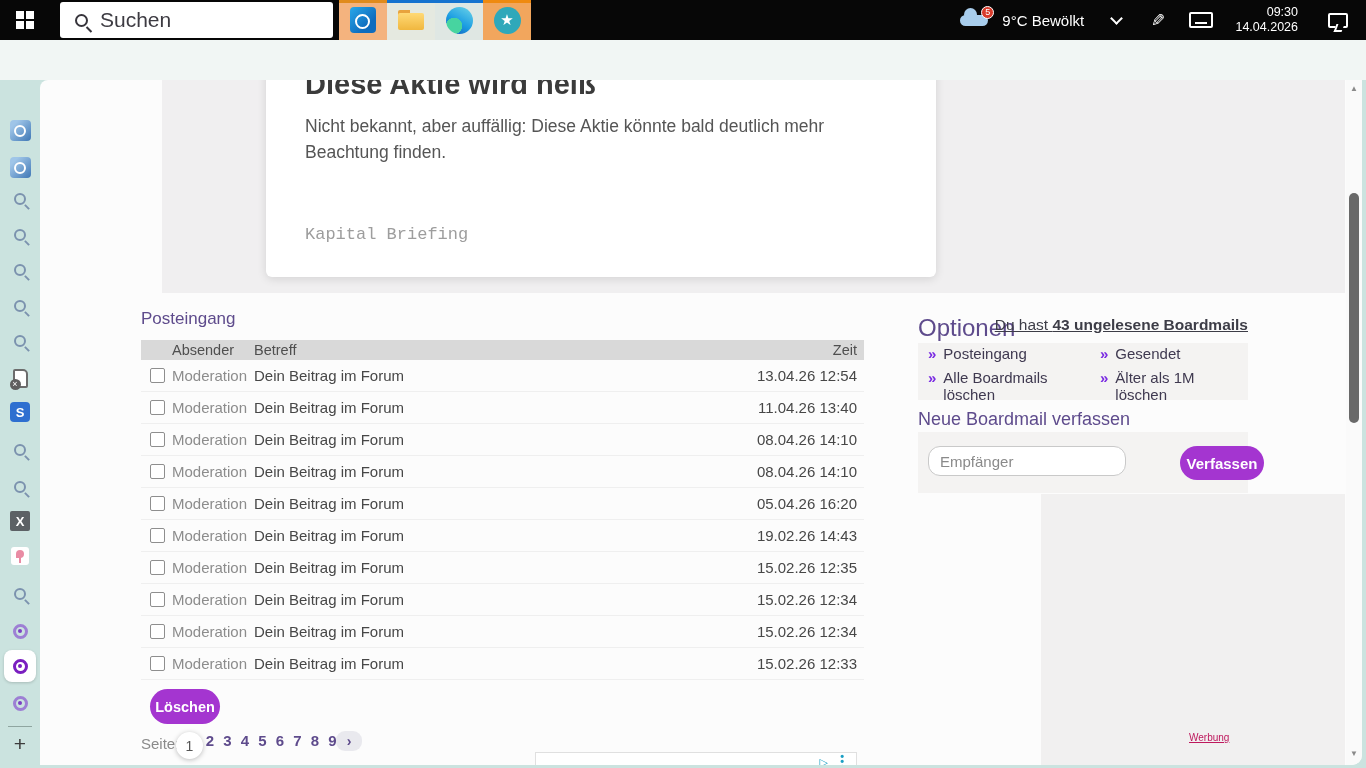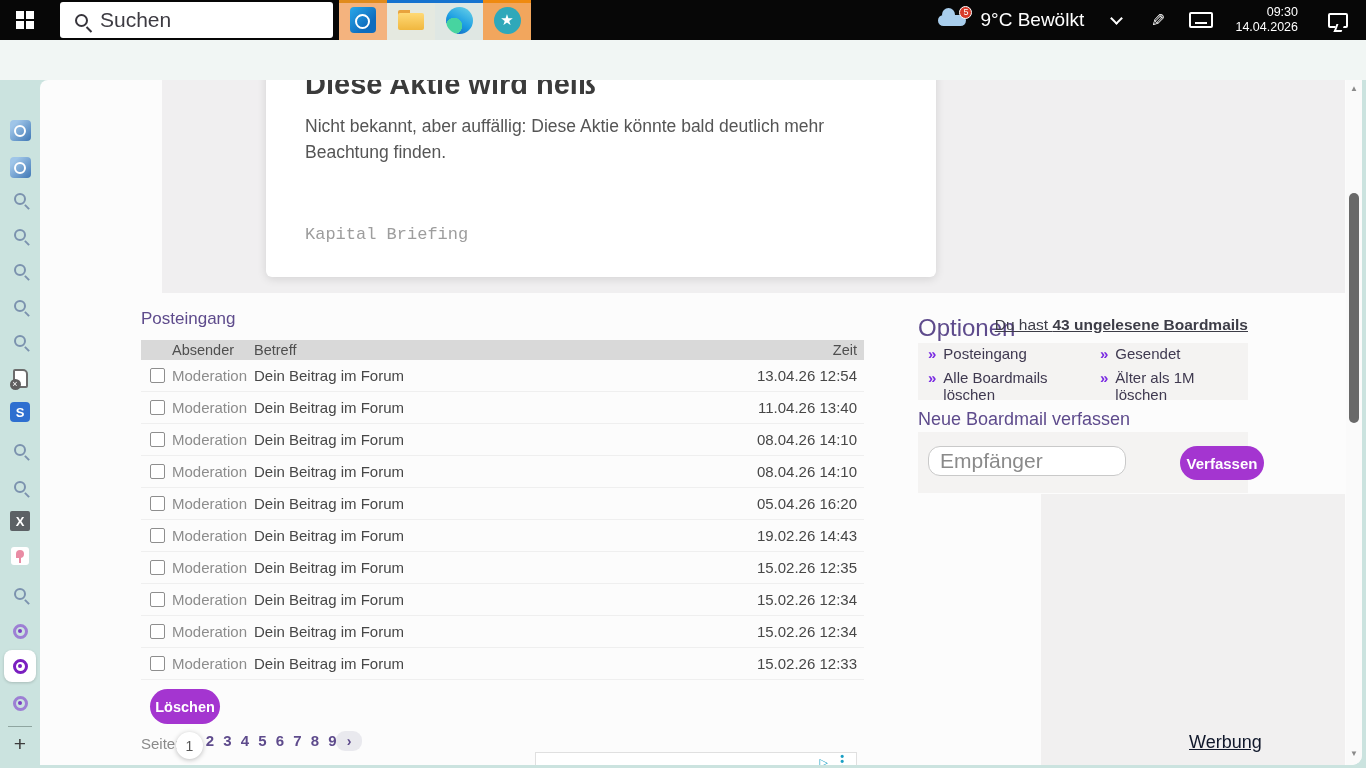--- a/index.html
+++ b/index.html
@@ -26,21 +26,21 @@
   .ic-outlook::after { content:""; position:absolute; left:5px; top:7px; width:11px; height:11px; border:2.5px solid #fff; border-radius:50%; }
   .ic-folder { width:26px; height:20px; position:relative; }
   .ic-folder::before { content:""; position:absolute; left:0; top:0; width:12px; height:6px; background:#e8a33d; border-radius:2px 0 0 0; }
   .ic-folder::after { content:""; position:absolute; left:0; top:3px; width:26px; height:17px; background:linear-gradient(180deg,#ffd975,#f0b73f); border-radius:2px; }
   .ic-edge { width:27px; height:27px; border-radius:50%; background:radial-gradient(circle at 30% 70%,#47d4a0 0 30%,transparent 31%),linear-gradient(210deg,#66d0e8 5%,#1b9de2 55%,#1258b8); }
   .ic-starapp { width:27px; height:27px; border-radius:50%; background:#2fa8ba; color:#fff; display:flex; align-items:center; justify-content:center; font-size:15px; }
   .tray { top:0; height:40px; display:flex; align-items:center; color:#fff; }
   .cloud { position:relative; width:28px; height:11px; background:#a8cdec; border-radius:8px; margin-right:14px; }
   .cloud::before { content:""; position:absolute; left:4px; top:-7px; width:13px; height:13px; background:#a8cdec; border-radius:50%; }
   .badge { position:absolute; right:-6px; top:-9px; width:13px; height:13px; background:#d83b2b; border:1px solid #fff; border-radius:50%; color:#fff; font-size:9px; display:flex; align-items:center; justify-content:center; }
-  .tray-weather { font-size:19px; }
+  .tray-weather { font-size:15px; }
   .chev-dn { width:9px; height:9px; border-right:2px solid #fff; border-bottom:2px solid #fff; transform:rotate(45deg); margin:-4px 0 0 28px; }
   .pen { font-size:17px; margin-left:30px; transform:scaleX(-1); }
   .kbd { width:24px; height:16px; border:2px solid #fff; border-radius:2px; margin-left:24px; position:relative; }
   .kbd::after { content:""; position:absolute; left:4px; right:4px; bottom:2px; height:2px; background:#fff; }
   .clock { margin-left:22px; font-size:12.5px; text-align:right; line-height:15px; }
   .bubble { width:20px; height:15px; border:2px solid #fff; border-radius:2px; margin-left:30px; margin-right:18px; position:relative; }
   .bubble::after { content:""; position:absolute; right:3px; bottom:-6px; width:6px; height:6px; background:#070707; border-left:2px solid #fff; border-bottom:2px solid #fff; transform:skewX(-20deg); }
 
   
   .chrome { left:0; top:40px; width:1366px; height:40px; background:#f1f6f4; }
@@ -116,26 +116,26 @@
   .pag-current { left:136px; top:652px; width:27px; height:27px; background:#fff; border-radius:50%; box-shadow:0 1px 5px rgba(0,0,0,.25); display:flex; align-items:center; justify-content:center; font-size:14px; color:#555; }
   .pag-pages { left:165px; top:652px; display:flex; gap:7.5px; }
   .pg { font-size:15px; font-weight:bold; color:#5e4b8c; width:10px; text-align:center; text-decoration:none; }
   .pag-next { left:296px; top:651px; width:26px; height:20px; background:#e9e9ee; border-radius:9px; display:flex; align-items:center; justify-content:center; color:#5e4b8c; font-weight:bold; font-size:14px; }
 
   .unread { position:absolute; right:114px; top:236px; font-size:15.5px; color:#3d3d47; text-decoration:underline; }
   .opt-box { left:878px; top:263px; width:330px; height:57px; background:#f4f3f2; display:grid; grid-template-columns:172px 1fr; align-content:center; row-gap:7px; padding:4px 0 0 10px; }
   .opt-link { font-size:15px; color:#3f3950; text-decoration:none; display:flex; gap:7px; align-items:baseline; }
   .opt-bullet { color:#7a2be2; font-weight:bold; }
   .compose-box { left:878px; top:352px; width:330px; height:61px; background:#f4f3f2; }
-  .recipient { position:absolute; left:10px; top:14px; width:198px; height:24px; border:1px solid #c9c9c9; border-radius:12px; padding:14px 11px; font-size:21px; font-family:inherit; color:#333; background:#fff; }
+  .recipient { position:absolute; left:10px; top:14px; width:198px; height:24px; border:1px solid #c9c9c9; border-radius:12px; padding:14px 11px; font-size:15px; font-family:inherit; color:#333; background:#fff; }
   .recipient::placeholder { color:#8a8a8a; }
   .verfassen-btn { position:absolute; left:262px; top:14px; width:84px; height:34px; background:#a435d0; border:none; border-radius:17px; color:#fff; font-weight:bold; font-size:15px; font-family:inherit; }
 
   .rail { left:1001px; top:414px; width:304px; height:271px; background:#f1f0f0; }
-  .werbung { position:absolute; left:148px; top:238px; font-size:18px; color:#0f172a;text-decoration:underline; }
+  .werbung { position:absolute; left:148px; top:238px; font-size:10px; color:#be185d;text-decoration:underline; }
   .bottom-ad { left:495px; top:672px; width:322px; height:20px; background:#fff; border:1px solid #e0e0e0; }
   .adchoices { position:absolute; right:28px; top:3px; color:#1a9fc4; font-size:11px; }
   .addots { position:absolute; right:12px; top:1px; color:#1a9fc4; font-size:11px; font-weight:bold; letter-spacing:0; line-height:5px; }
 
   
   .scrollbar { left:1306px; top:0; width:16px; height:685px; background:#fafafa; }
   .sb-arrow { position:absolute; left:0; width:16px; text-align:center; color:#8a8a8a; font-size:8px; }
   .sb-thumb { position:absolute; left:3px; top:113px; width:10px; height:230px; background:#696969; border-radius:5px; }
 </style>
 </head>

